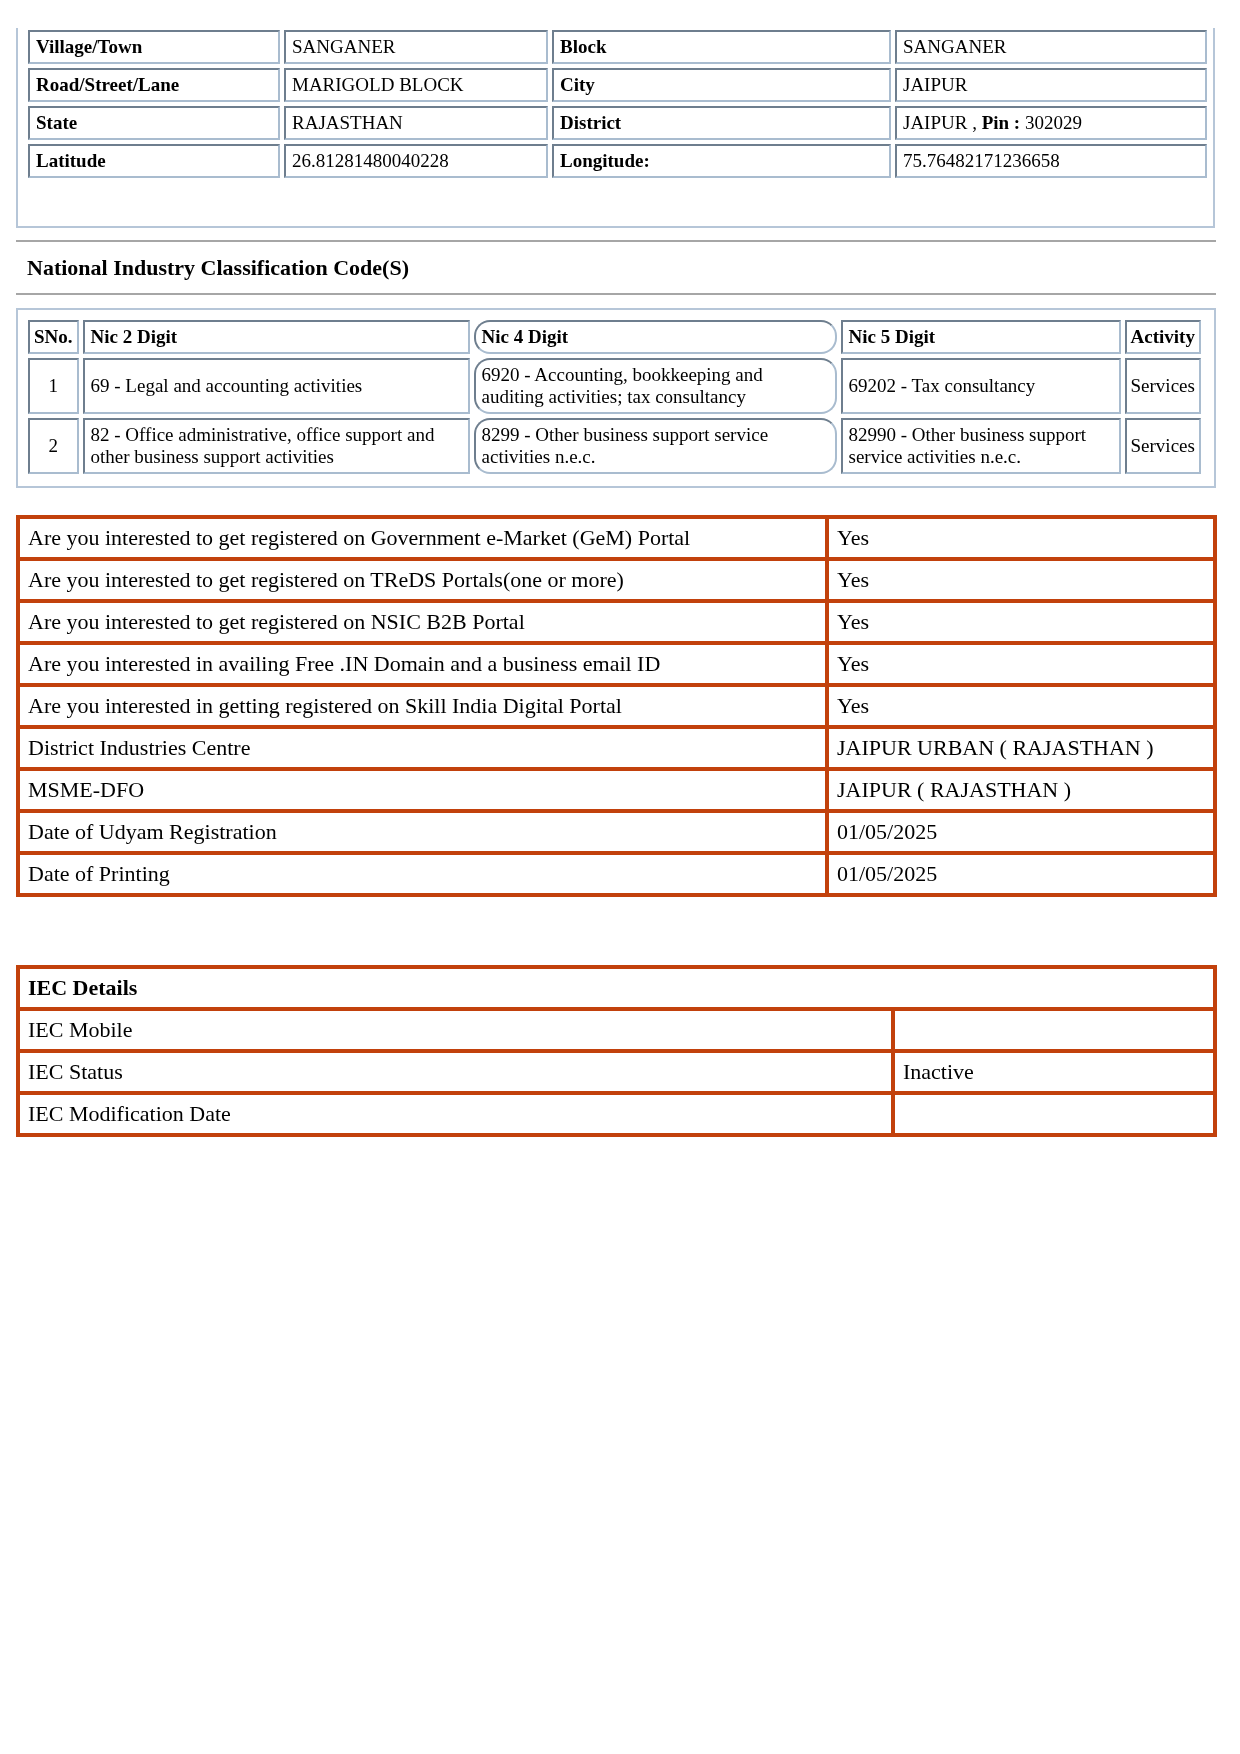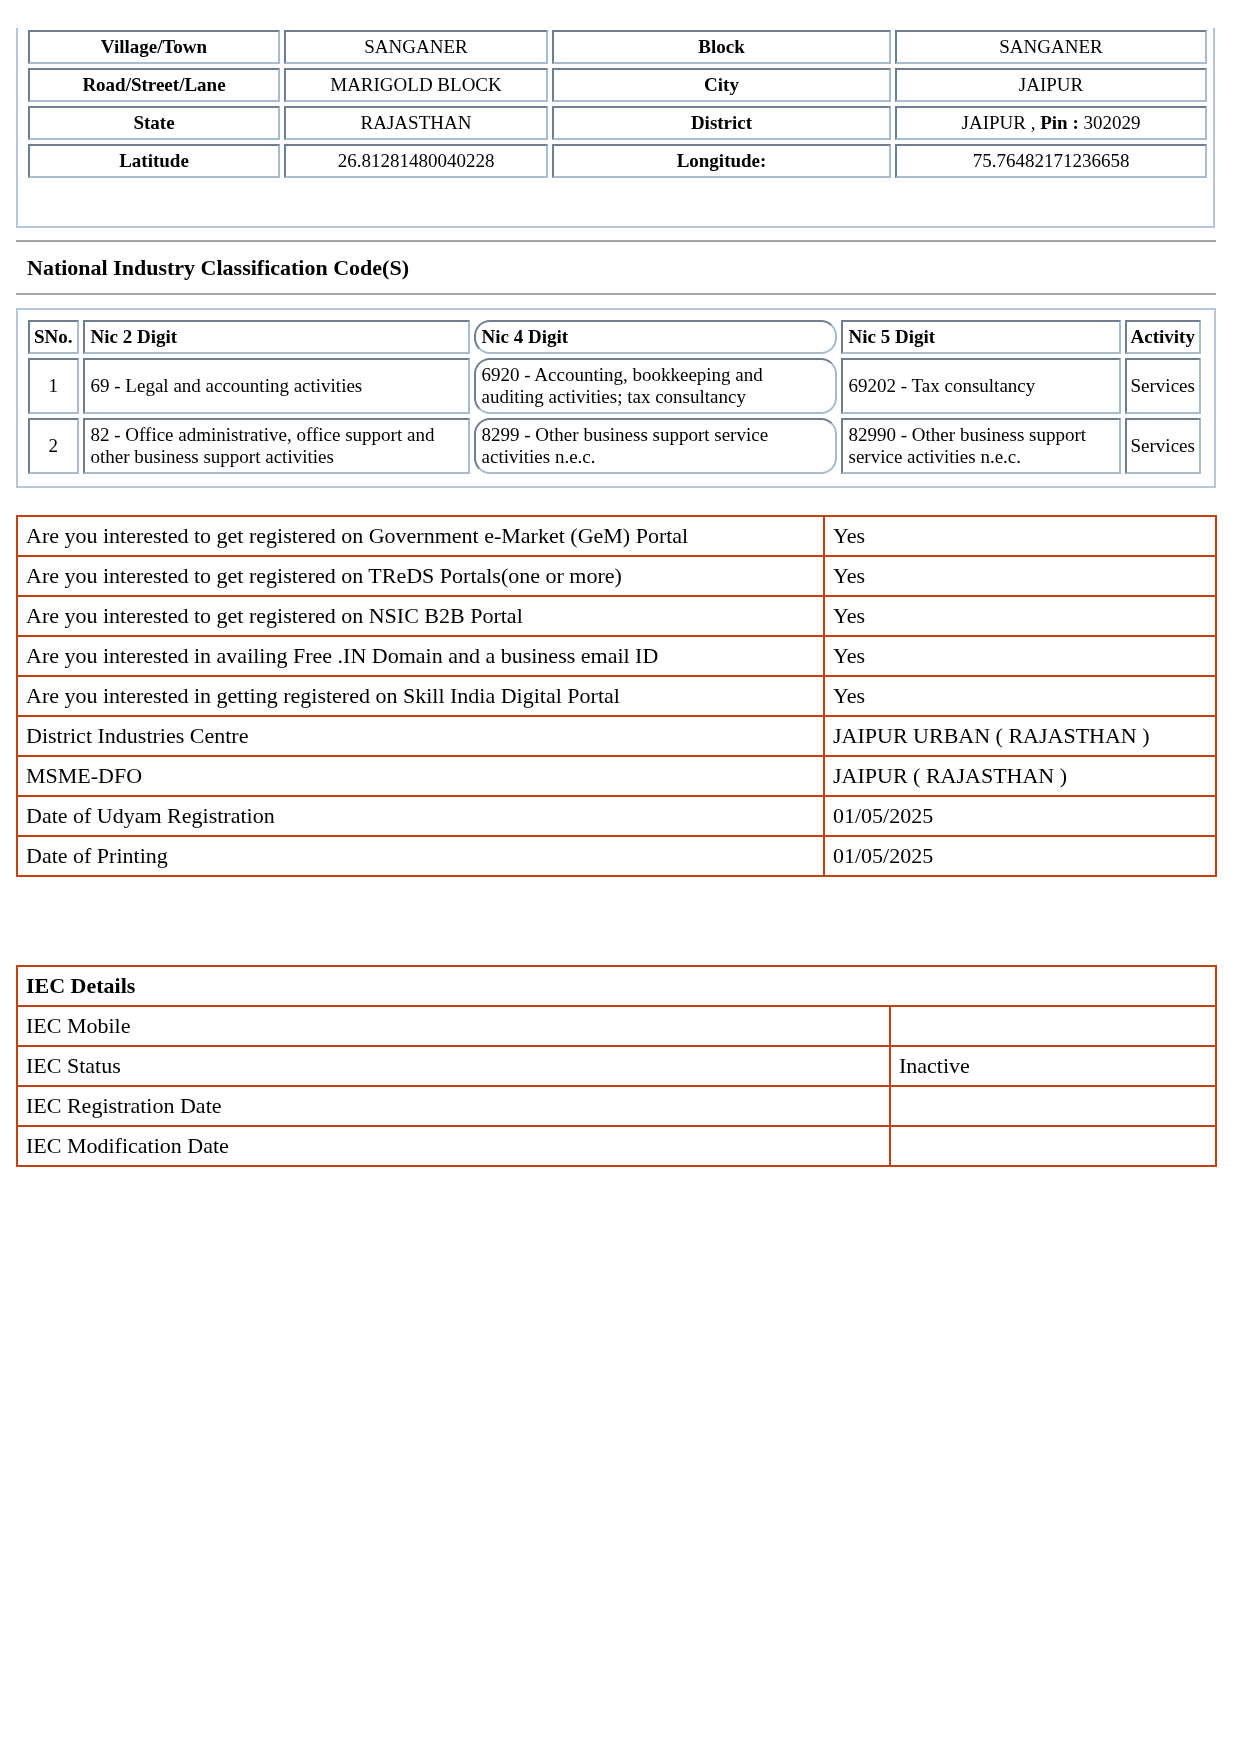--- a/index.html
+++ b/index.html
@@ -37,21 +37,21 @@
       border: 2px solid;
       border-color: #6e7e8e #a9bccf #a9bccf #6e7e8e;
       padding: 0 6px;
       font-size: 19px;
       text-align: left;
       vertical-align: middle;
       white-space: nowrap;
     }
     table.inset th { font-weight: bold; }
     #addr-table { left: 24px; top: 26px; }
-    #addr-table td, #addr-table th { height: 30px; text-align: center; }
+    #addr-table td, #addr-table th { height: 30px; }
     #addr-table .c1 { width: 236px; }
     #addr-table .c2 { width: 248px; }
     #addr-table .c3 { width: 323px; }
     #addr-table .c4 { width: 296px; }
 
     hr.rule {
       position: absolute;
       left: 16px;
       width: 1200px;
       margin: 0;
@@ -92,21 +92,21 @@
     #nic-table .act { width: 64px; padding: 0 4px; }
 
     
     table.grid {
       position: absolute;
       left: 16px;
       width: 1201px;
       border-collapse: collapse;
     }
     table.grid td {
-      border: 2px solid #c2410c;
+      border: 4px solid #c2410c;
       font-size: 22px;
       padding: 0 8px;
       height: 38px;
       vertical-align: middle;
       white-space: nowrap;
       margin-top: 20px;
     }
     #q-table { top: 515px; }
     #q-table td.q { width: 789px; }
     #iec-table { top: 965px; }
@@ -227,21 +227,17 @@
     </tr>
     <tr>
       <td class="lbl">IEC Mobile</td>
       <td></td>
     </tr>
     <tr>
       <td class="lbl">IEC Status</td>
       <td>Inactive</td>
     </tr>
     <tr>
-      <td class="lbl">IEC Registration Date</td>
-      <td></td>
-    </tr>
-    <tr>
       <td class="lbl">IEC Modification Date</td>
       <td></td>
     </tr>
   </tbody>
 </table>
 
 </body></html>

